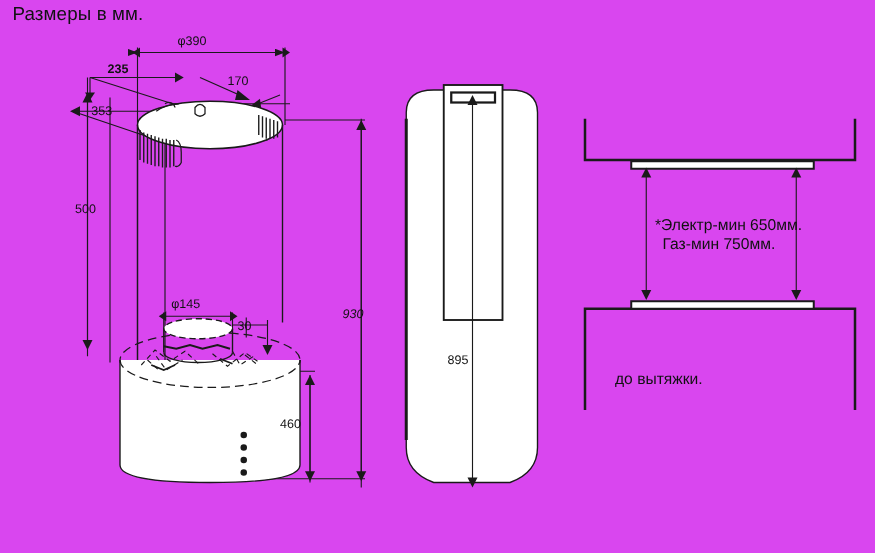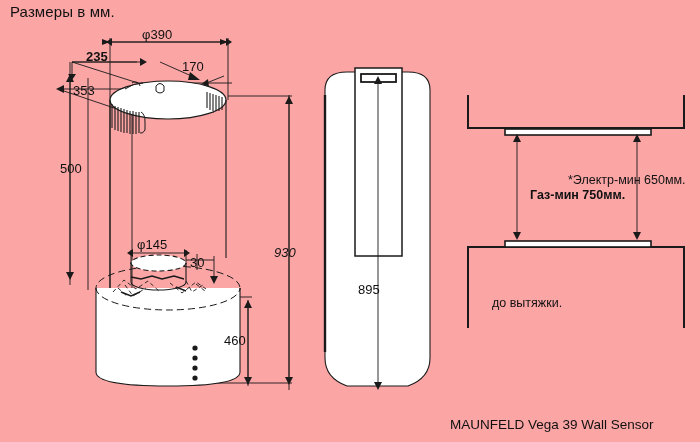--- a/index.html
+++ b/index.html
@@ -8,21 +8,21 @@
     background: #ffffff;
   }
   body {
     font-family: "Liberation Sans", sans-serif;
     color: #111111;
   }
   #page {
     position: relative;
     width: 700px;
     height: 442px;
-    background: #fca5a5;
+    background: #d946ef;
     overflow: hidden;
   }
   #drawing {
     position: absolute;
     left: 0;
     top: 0;
     width: 700px;
     height: 442px;
   }
   .hdr {
@@ -35,21 +35,21 @@
   }
   .caption {
     position: absolute;
     left: 450px;
     top: 417px;
     font-size: 13.5px;
     white-space: nowrap;
   }
   .dim {
     position: absolute;
-    font-size: 13px;
+    font-size: 10px;
     white-space: nowrap;
     line-height: 1.12;
   }
   .note {
     position: absolute;
     font-size: 12.5px;
     white-space: nowrap;
     line-height: 1.28;
   }
   svg { display: block; }
@@ -273,20 +273,19 @@
   <div class="dim" style="left:137px; top:238px;">φ145</div>
 
   <div class="dim" style="left:190px; top:256px;">30</div>
 
   <div class="dim" style="left:224px; top:334px;">460</div>
 
   <div class="dim" style="left:274px; top:246px;font-style:italic;">930</div>
 
   <div class="dim" style="left:358px; top:283px;">895</div>
 
-  <div class="note" style="left:524px; top:172px;margin-left:44px;">*Электр-мин 650мм.</div>
-  <div class="note" style="left:530px; top:187px;font-weight:bold;">Газ-мин 750мм.</div>
+  <div class="note" style="left:524px; top:172px;">*Электр-мин 650мм.</div>
+  <div class="note" style="left:530px; top:187px;">Газ-мин 750мм.</div>
 
   <div class="note" style="left:492px; top:295px;">до вытяжки.</div>
 
-  <div class="caption">MAUNFELD Vega 39 Wall Sensor</div>
 
 </div>
 
 </body></html>

